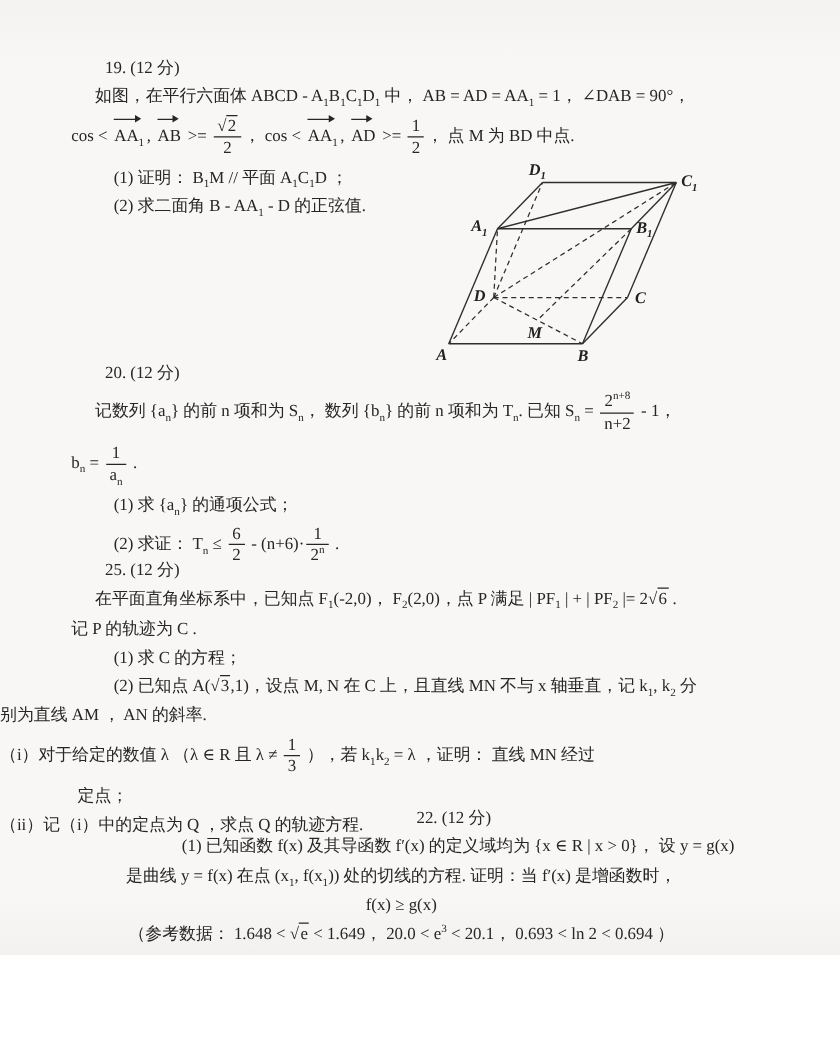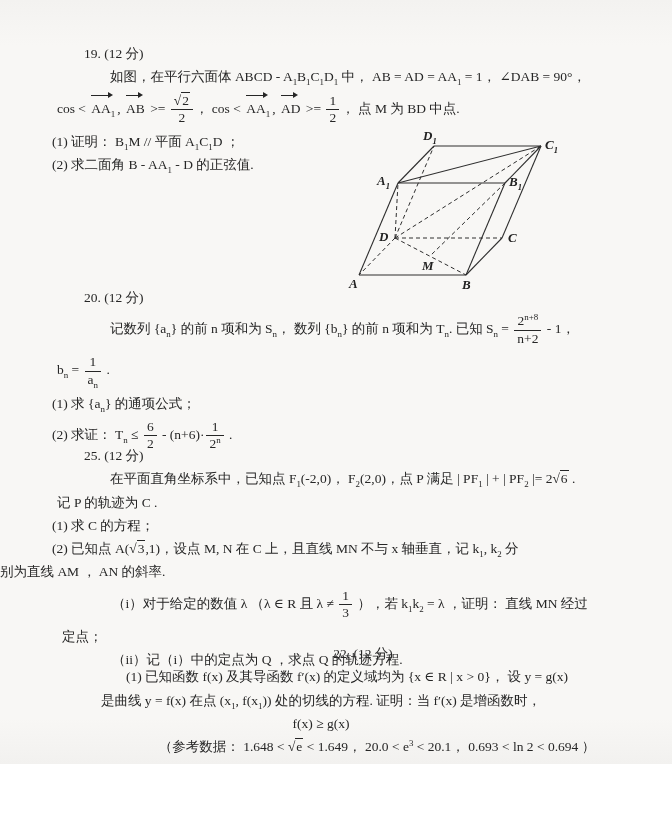--- a/index.html
+++ b/index.html
@@ -13,25 +13,25 @@
     line-height:1.5;
     overflow:hidden;
   }
   .blk{position:absolute;left:0;right:30px;}
   #p19{top:44px;}
   #p20{top:288px;}
   #p21{top:446px;}
   #p22{top:644px;text-align:center;}
   .line{margin-bottom:3px;}
   .ind-num{padding-left:84px;}
-  .ind-para{padding-left:110px;}
+  .ind-para{padding-left:76px;}
   .ind-cont{padding-left:57px;}
-  .ind-item{padding-left:52px;}
+  .ind-item{padding-left:91px;}
   .ind-item2{}
-  .ind-sub{padding-left:112px;}
+  .ind-sub{}
   .ind-sub2{padding-left:62px;}
   .mathline{padding-top:3px;padding-bottom:3px;}
 
   sub,sup{font-size:0.66em;line-height:0;}
   .frac{display:inline-block;vertical-align:middle;text-align:center;margin:0 2px;line-height:1.08;}
   .frac .fn{display:block;border-bottom:1px solid currentColor;padding:0 3px 1px;}
   .frac .fd{display:block;padding:1px 3px 0;}
   .sqrt{white-space:nowrap;}
   .sqrt .rad{border-top:1px solid currentColor;padding:0 1px;}
   .vec{display:inline-block;position:relative;margin:3px 2px 0 2px;padding-top:1px;}

